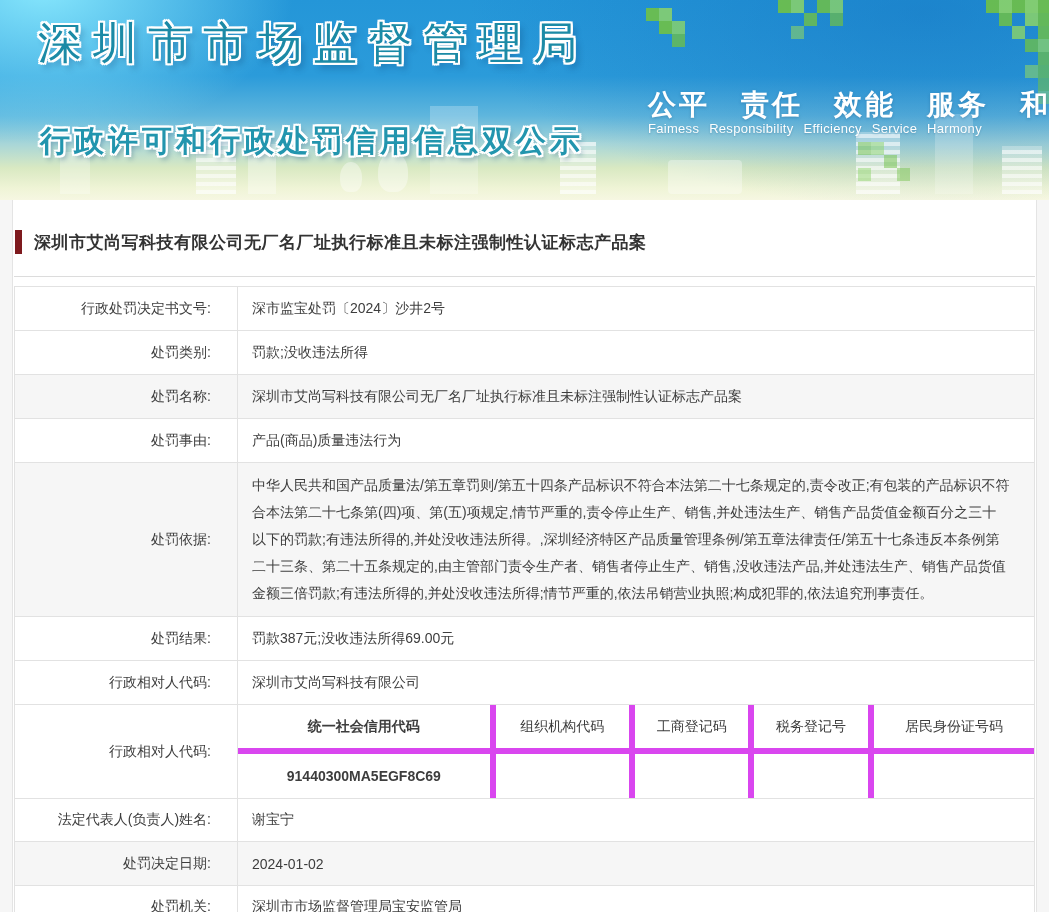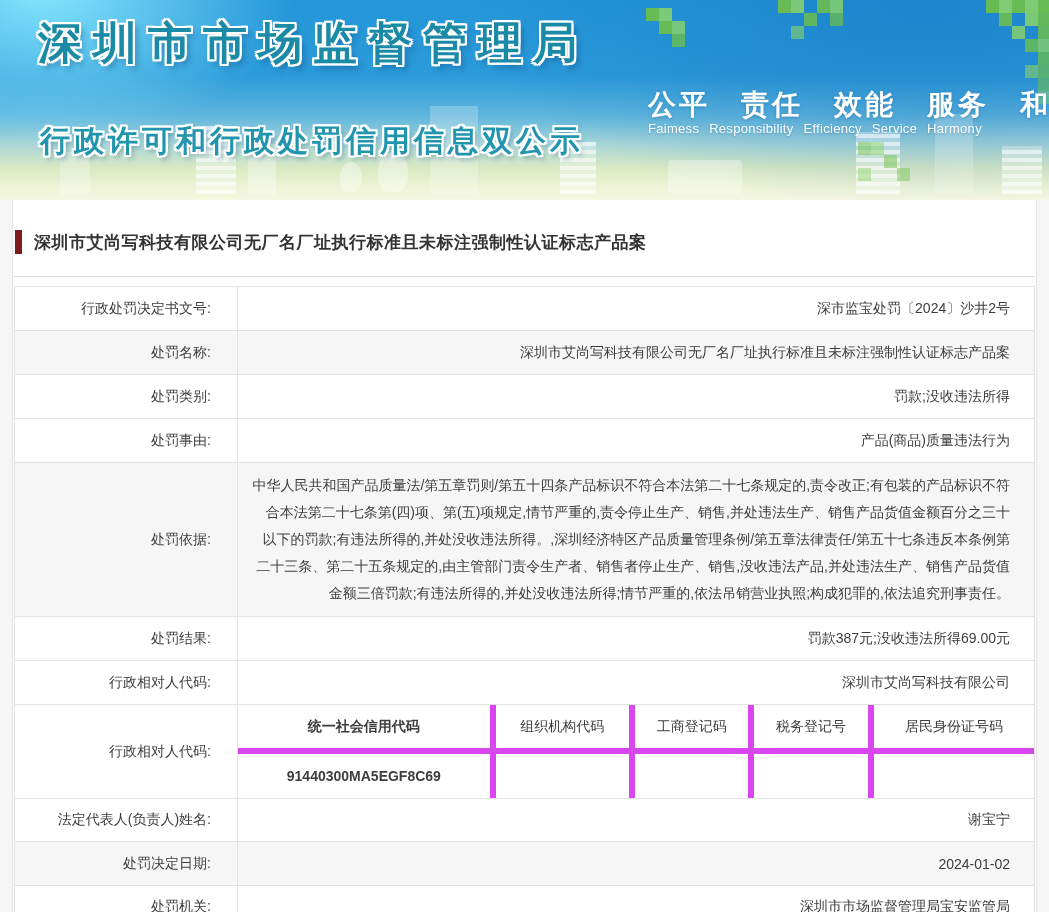--- a/index.html
+++ b/index.html
@@ -6,21 +6,21 @@
   html,body { width:1049px; height:912px; overflow:hidden;
     font-family:"Liberation Sans","DejaVu Sans",sans-serif; background:#f6f6f6; }
 
   
   .banner { position:relative; width:1049px; height:200px; overflow:hidden;
     background:
       radial-gradient(ellipse 420px 260px at 4% -6%, rgba(140,235,255,.95), rgba(140,235,255,0) 60%),
       radial-gradient(ellipse 700px 300px at 88% 6%, rgba(18,110,190,.45), rgba(18,110,190,0) 65%),
       linear-gradient(180deg,#2496d8 0%, #2b9bda 38%, #5fb6dd 58%, #a8d6d8 72%, #d9e9c2 84%, #eff4d6 94%, #f6f7e2 100%);
   }
-  .b-title { position:absolute; left:38px; top:14px; font-size:44px; font-weight:bold;
+  .b-title { position:absolute; left:38px; top:14px; font-size:44px; font-weight:normal;
     letter-spacing:11px; color:#1b8aa6; white-space:nowrap;
     text-shadow:-2px -2px 0 #fff, 2px -2px 0 #fff, -2px 2px 0 #fff, 2px 2px 0 #fff,
       0 -2px 0 #fff, 0 2px 0 #fff, -2px 0 0 #fff, 2px 0 0 #fff, 4px 5px 6px rgba(8,60,110,.45); }
   .b-sub { position:absolute; left:40px; top:88px; font-size:30px; font-weight:bold;
     letter-spacing:4px; color:#2295ae; white-space:nowrap;
     text-shadow:-2px -2px 0 #fff, 2px -2px 0 #fff, -2px 2px 0 #fff, 2px 2px 0 #fff,
       0 -2px 0 #fff, 0 2px 0 #fff, -2px 0 0 #fff, 2px 0 0 #fff, 3px 4px 5px rgba(8,60,110,.4);margin-top:33px; }
   .slogan { position:absolute; left:648px; top:86px; font-size:28px; font-weight:bold;
     color:#fff; letter-spacing:3px; white-space:nowrap; text-shadow:0 1px 3px rgba(20,80,130,.35); }
   .slogan-en { position:absolute; left:648px; top:121px; font-size:13px; color:#fdfefe;
@@ -40,21 +40,21 @@
   
   .content { margin:0 12px; background:#fff; border-left:1px solid #e4e4e4;
     border-right:1px solid #e4e4e4; min-height:712px; padding:0 1px; }
   .title-bar { display:flex; align-items:center; padding:30px 0 22px 0; border-bottom:1px solid #dcdcdc; }
   .red-bar { width:7px; height:24px; background:#7e1a1e; margin:0 12px 0 1px; flex:none; }
   .case-title { font-size:17px; font-weight:bold; color:#333; letter-spacing:.5px; }
 
   table.main { width:100%; margin-top:9px; border-collapse:collapse; table-layout:fixed; }
   table.main td { border:1px solid #e2e2e2; font-size:14px; color:#3d3d3d; vertical-align:middle; }
   td.lbl { width:223px; text-align:right; padding-right:26px; }
-  td.val { text-align:right; padding-left:14px; padding-right:24px;margin-top:16px; }
+  td.val { text-align:left; padding-left:14px; padding-right:24px;margin-top:16px; }
   tr.h44 td { height:44px; } tr.h43 td { height:43px; }
   tr.alt td { background:#f6f6f6; }
   tr.h131 td { height:131px; }
   td.val.long { line-height:27px; padding-top:9px; padding-bottom:9px; }
 
   td.codes-cell { padding:0; }
   table.inner { width:100%; height:93px; border-collapse:collapse; table-layout:fixed; }
   table.inner td { border:6px solid #d946ef; text-align:center; font-size:14px; color:#3d3d3d; }
   table.inner tr:first-child td { border-top:none; height:46px; }
   table.inner tr:last-child td { border-bottom:none; height:47px; }
@@ -104,27 +104,27 @@
   <table class="main">
     <colgroup>
         <col style="width:223px">
         <col>
       </colgroup>
     <tbody>
       <tr class="h44">
         <td class="lbl">行政处罚决定书文号:</td>
         <td class="val">深市监宝处罚〔2024〕沙井2号</td>
       </tr>
+      <tr class="h44">
+        <td class="lbl">处罚类别:</td>
+        <td class="val">罚款;没收违法所得</td>
+      </tr>
       <tr class="h44 alt">
         <td class="lbl">处罚名称:</td>
         <td class="val">深圳市艾尚写科技有限公司无厂名厂址执行标准且未标注强制性认证标志产品案</td>
-      </tr>
-      <tr class="h44">
-        <td class="lbl">处罚类别:</td>
-        <td class="val">罚款;没收违法所得</td>
       </tr>
       <tr class="h44">
         <td class="lbl">处罚事由:</td>
         <td class="val">产品(商品)质量违法行为</td>
       </tr>
       <tr class="h131 alt">
         <td class="lbl">处罚依据:</td>
         <td class="val long">中华人民共和国产品质量法/第五章罚则/第五十四条产品标识不符合本法第二十七条规定的,责令改正;有包装的产品标识不符合本法第二十七条第(四)项、第(五)项规定,情节严重的,责令停止生产、销售,并处违法生产、销售产品货值金额百分之三十以下的罚款;有违法所得的,并处没收违法所得。,深圳经济特区产品质量管理条例/第五章法律责任/第五十七条违反本条例第二十三条、第二十五条规定的,由主管部门责令生产者、销售者停止生产、销售,没收违法产品,并处违法生产、销售产品货值金额三倍罚款;有违法所得的,并处没收违法所得;情节严重的,依法吊销营业执照;构成犯罪的,依法追究刑事责任。</td>
       </tr>
       <tr class="h44">

